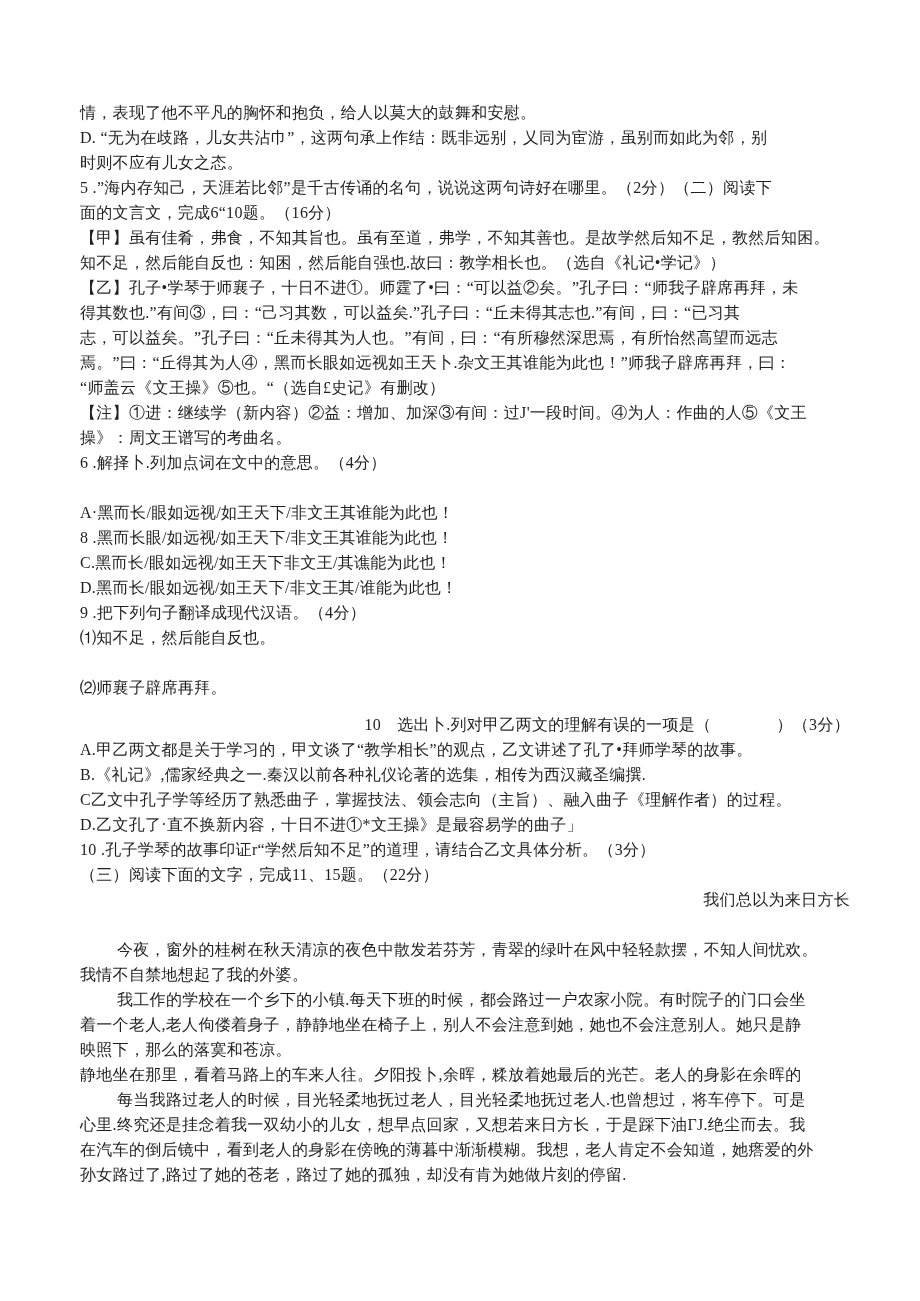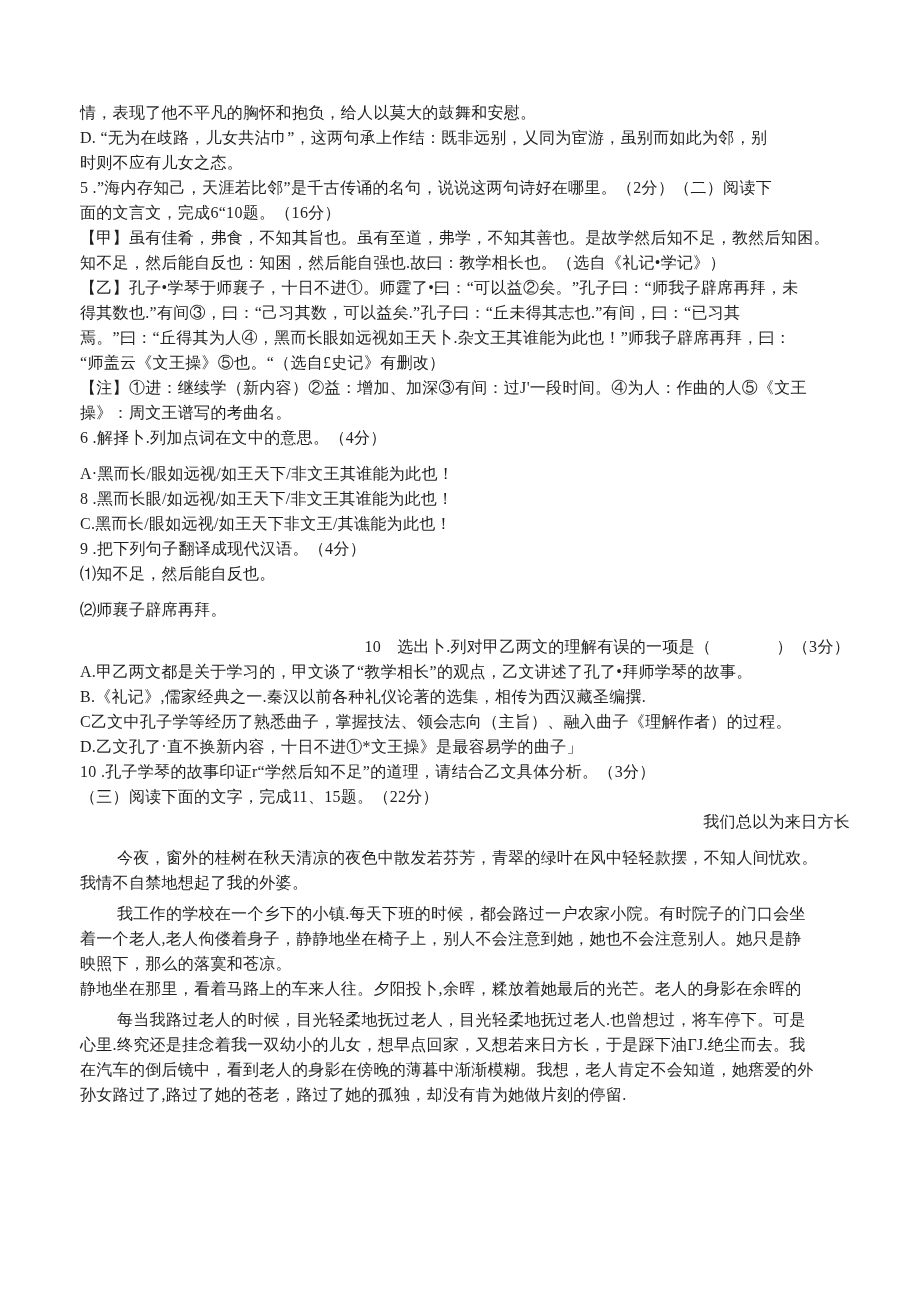--- a/index.html
+++ b/index.html
@@ -24,46 +24,48 @@
     letter-spacing: 0.3px;
     line-height: 25px;
     color: #1f1f1f;
   }
   .ln {
     min-height: 25px;
     line-height: 25px;
     white-space: nowrap;
   }
   .center  { text-align: right; white-space: normal; }
-  .indent  { text-indent: 37px; margin-top: 6px; }
-  .gap-25  { margin-top: 11px; }
+  .indent  { text-indent: 37px; }
+  .gap-25  { margin-top: 25px; }
   .gap-12  { margin-top: 12px; text-align: right; }
 </style>
 </head>
 <body>
 
 <div class="page">
   <div class="textblock">
     <div class="ln">情，表现了他不平凡的胸怀和抱负，给人以莫大的鼓舞和安慰。</div>
     <div class="ln">D. “无为在歧路，儿女共沾巾”，这两句承上作结：既非远别，乂同为宦游，虽别而如此为邻，别</div>
     <div class="ln">时则不应有儿女之态。</div>
     <div class="ln">5 .”海内存知己，天涯若比邻”是千古传诵的名句，说说这两句诗好在哪里。（2分）（二）阅读下</div>
     <div class="ln">面的文言文，完成6“10题。（16分）</div>
     <div class="ln">【甲】虽有佳肴，弗食，不知其旨也。虽有至道，弗学，不知其善也。是故学然后知不足，教然后知困。</div>
     <div class="ln">知不足，然后能自反也：知困，然后能自强也.故曰：教学相长也。（选自《礼记•学记》）</div>
     <div class="ln">【乙】孔子•学琴于师襄子，十日不进①。师霆了•曰：“可以益②矣。”孔子曰：“师我子辟席再拜，未</div>
     <div class="ln">得其数也.”有间③，曰：“己习其数，可以益矣.”孔子曰：“丘未得其志也.”有间，曰：“已习其</div>
+    <div class="ln">志，可以益矣。”孔子曰：“丘未得其为人也。”有间，曰：“有所穆然深思焉，有所怡然高望而远志</div>
     <div class="ln">焉。”曰：“丘得其为人④，黑而长眼如远视如王天卜.杂文王其谁能为此也！”师我子辟席再拜，曰：</div>
     <div class="ln">“师盖云《文王操》⑤也。“（选自£史记》有删改）</div>
     <div class="ln">【注】①进：继续学（新内容）②益：增加、加深③有间：过J'一段时间。④为人：作曲的人⑤《文王</div>
     <div class="ln">操》：周文王谱写的考曲名。</div>
     <div class="ln">6 .解择卜.列加点词在文中的意思。（4分）</div>
     <div class="ln gap-25">A·黑而长/眼如远视/如王天下/非文王其谁能为此也！</div>
     <div class="ln">8 .黑而长眼/如远视/如王天下/非文王其谁能为此也！</div>
     <div class="ln">C.黑而长/眼如远视/如王天下非文王/其谯能为此也！</div>
+    <div class="ln">D.黑而长/眼如远视/如王天下/非文王其/谁能为此也！</div>
     <div class="ln">9 .把下列句子翻译成现代汉语。（4分）</div>
     <div class="ln">⑴知不足，然后能自反也。</div>
     <div class="ln gap-25">⑵师襄子辟席再拜。</div>
     <div class="ln gap-12">10　选出卜.列对甲乙两文的理解有误的一项是（　　　　）（3分）</div>
     <div class="ln">A.甲乙两文都是关于学习的，甲文谈了“教学相长”的观点，乙文讲述了孔了•拜师学琴的故事。</div>
     <div class="ln">B.《礼记》,儒家经典之一.秦汉以前各种礼仪论著的选集，相传为西汉藏圣编撰.</div>
     <div class="ln">C乙文中孔子学等经历了熟悉曲子，掌握技法、领会志向（主旨）、融入曲子《理解作者）的过程。</div>
     <div class="ln">D.乙文孔了·直不换新内容，十日不进①*文王操》是最容易学的曲子」</div>
     <div class="ln">10 .孔子学琴的故事印证r“学然后知不足”的道理，请结合乙文具体分析。（3分）</div>
     <div class="ln">（三）阅读下面的文字，完成11、15题。（22分）</div>

